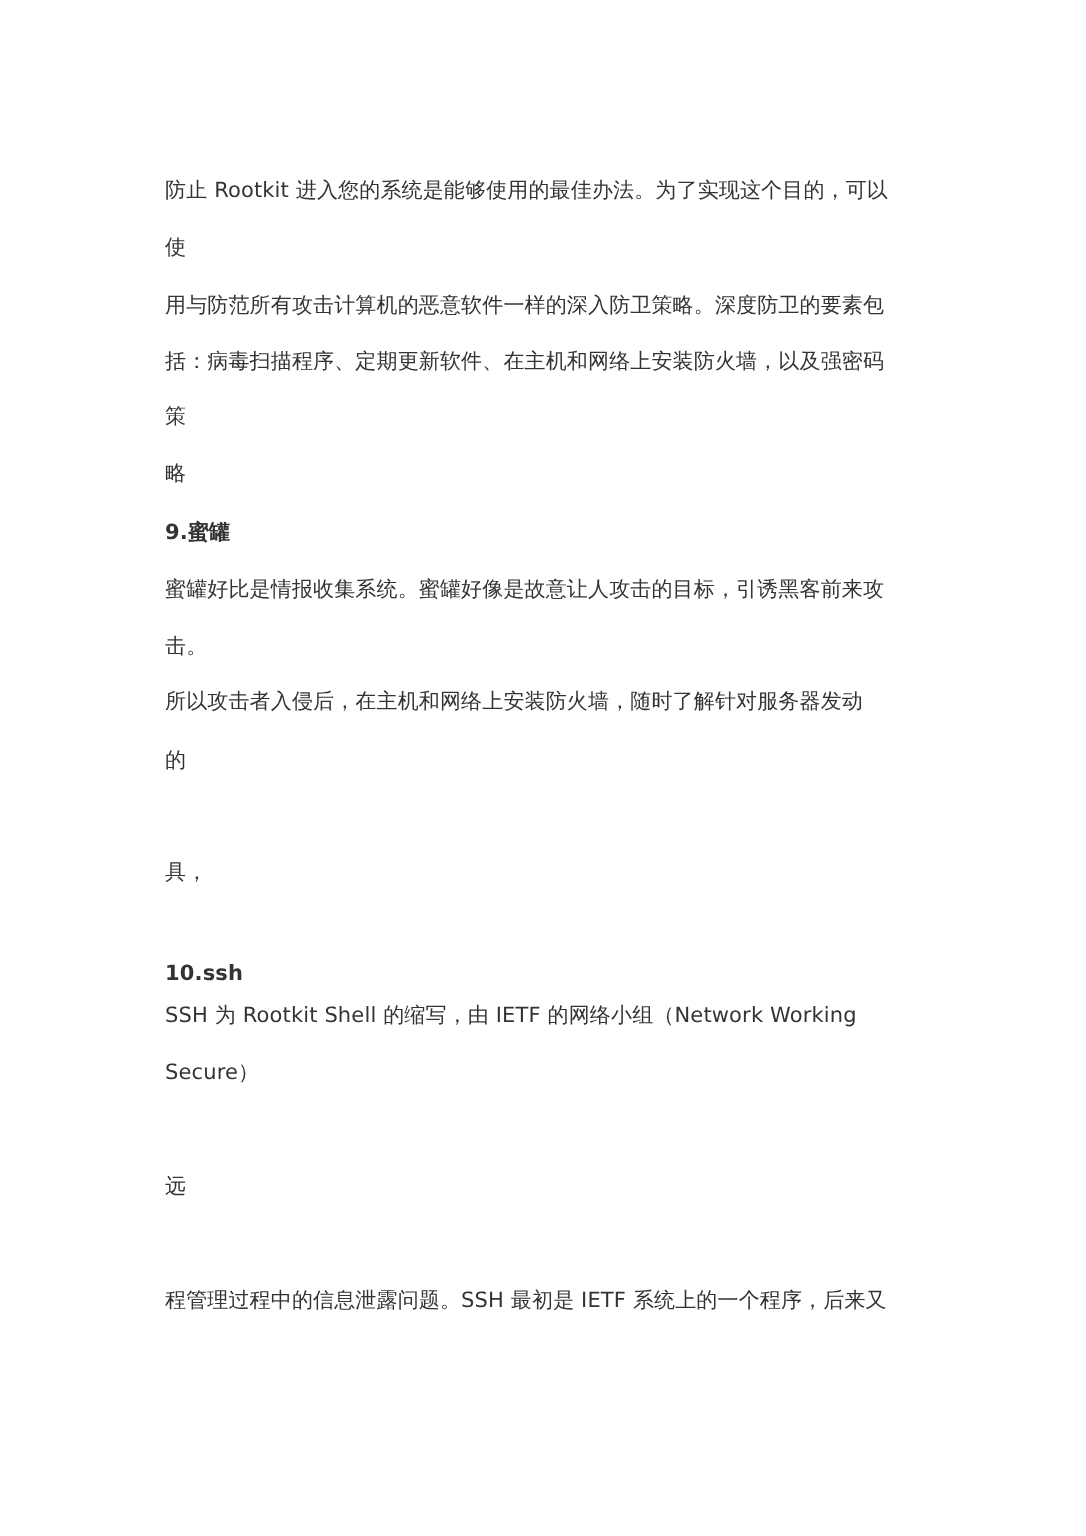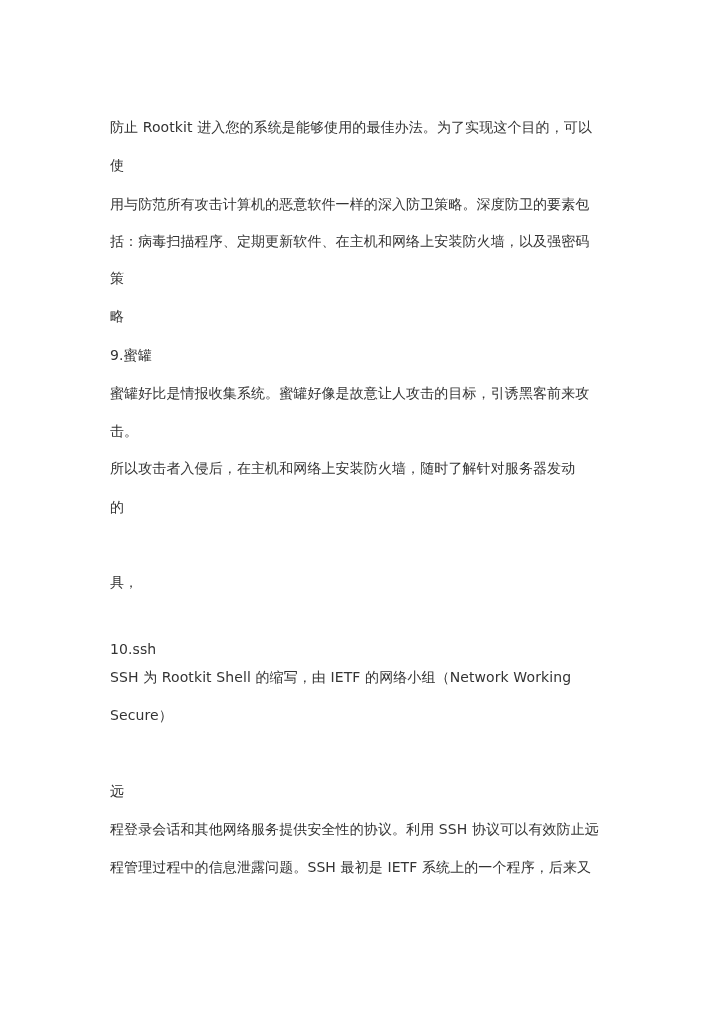--- a/index.html
+++ b/index.html
@@ -24,21 +24,21 @@
     }
     .line {
       position: absolute;
       left: 110px;
       white-space: nowrap;
       font-size: 14px;
       line-height: 18px;
       letter-spacing: 0.1px;
     }
     .heading {
-      font-weight: normal;
+      font-weight: bold;
       font-size: 14px;
     }
   </style>
 </head>
 <body>
 
 <div class="page">
   <div class="line" style="top:105px">防止 Rootkit 进入您的系统是能够使用的最佳办法。为了实现这个目的，可以</div>
   <div class="line" style="top:143px">使</div>
   <div class="line" style="top:219px">括：病毒扫描程序、定期更新软件、在主机和网络上安装防火墙，以及强密码</div>
@@ -48,15 +48,14 @@
   <div class="line heading" style="top:333px">9.蜜罐</div>
   <div class="line" style="top:371px">蜜罐好比是情报收集系统。蜜罐好像是故意让人攻击的目标，引诱黑客前来攻</div>
   <div class="line" style="top:409px">击。</div>
   <div class="line" style="top:446px">所以攻击者入侵后，在主机和网络上安装防火墙，随时了解针对服务器发动</div>
   <div class="line" style="top:485px">的</div>
   <div class="line" style="top:560px">具，</div>
   <div class="line heading" style="top:627px">10.ssh</div>
   <div class="line" style="top:655px">SSH 为 Rootkit Shell 的缩写，由 IETF 的网络小组（Network Working</div>
   <div class="line" style="top:693px">Secure）</div>
   <div class="line" style="top:769px">远</div>
-  <div class="line" style="top:807px">程登录会话和其他网络服务提供安全性的协议。利用 SSH 协议可以有效防止远</div>
   <div class="line" style="top:845px">程管理过程中的信息泄露问题。SSH 最初是 IETF 系统上的一个程序，后来又</div>
 </div>
 
 </body></html>

